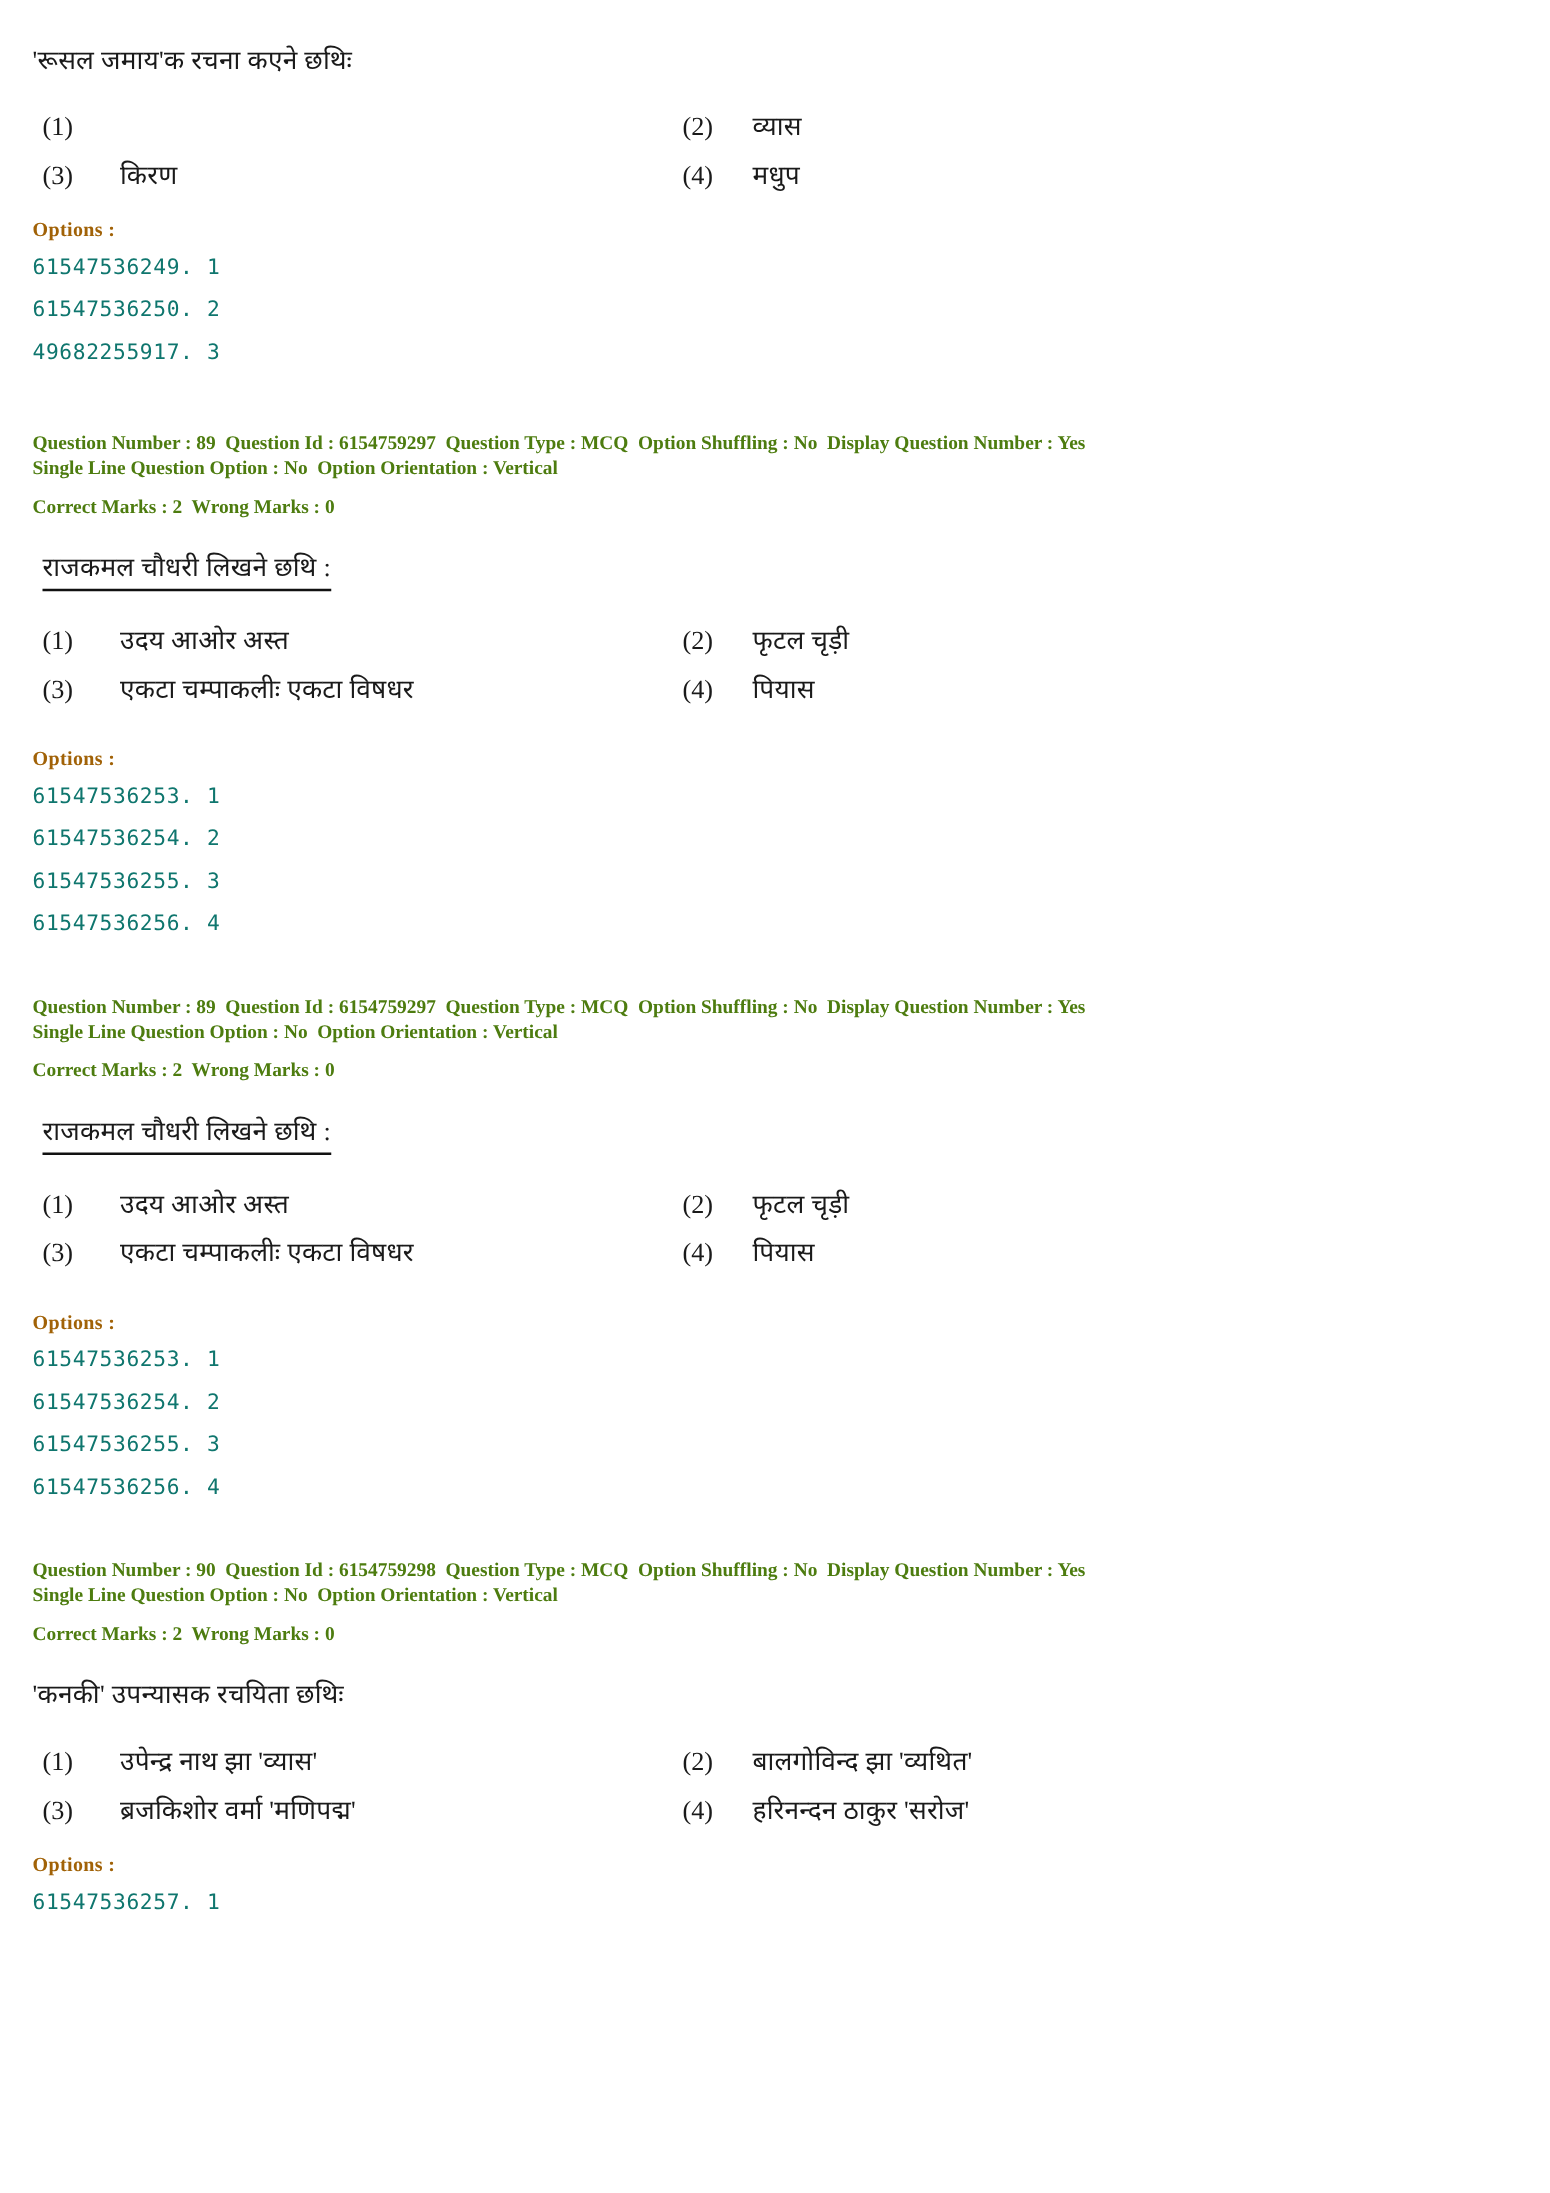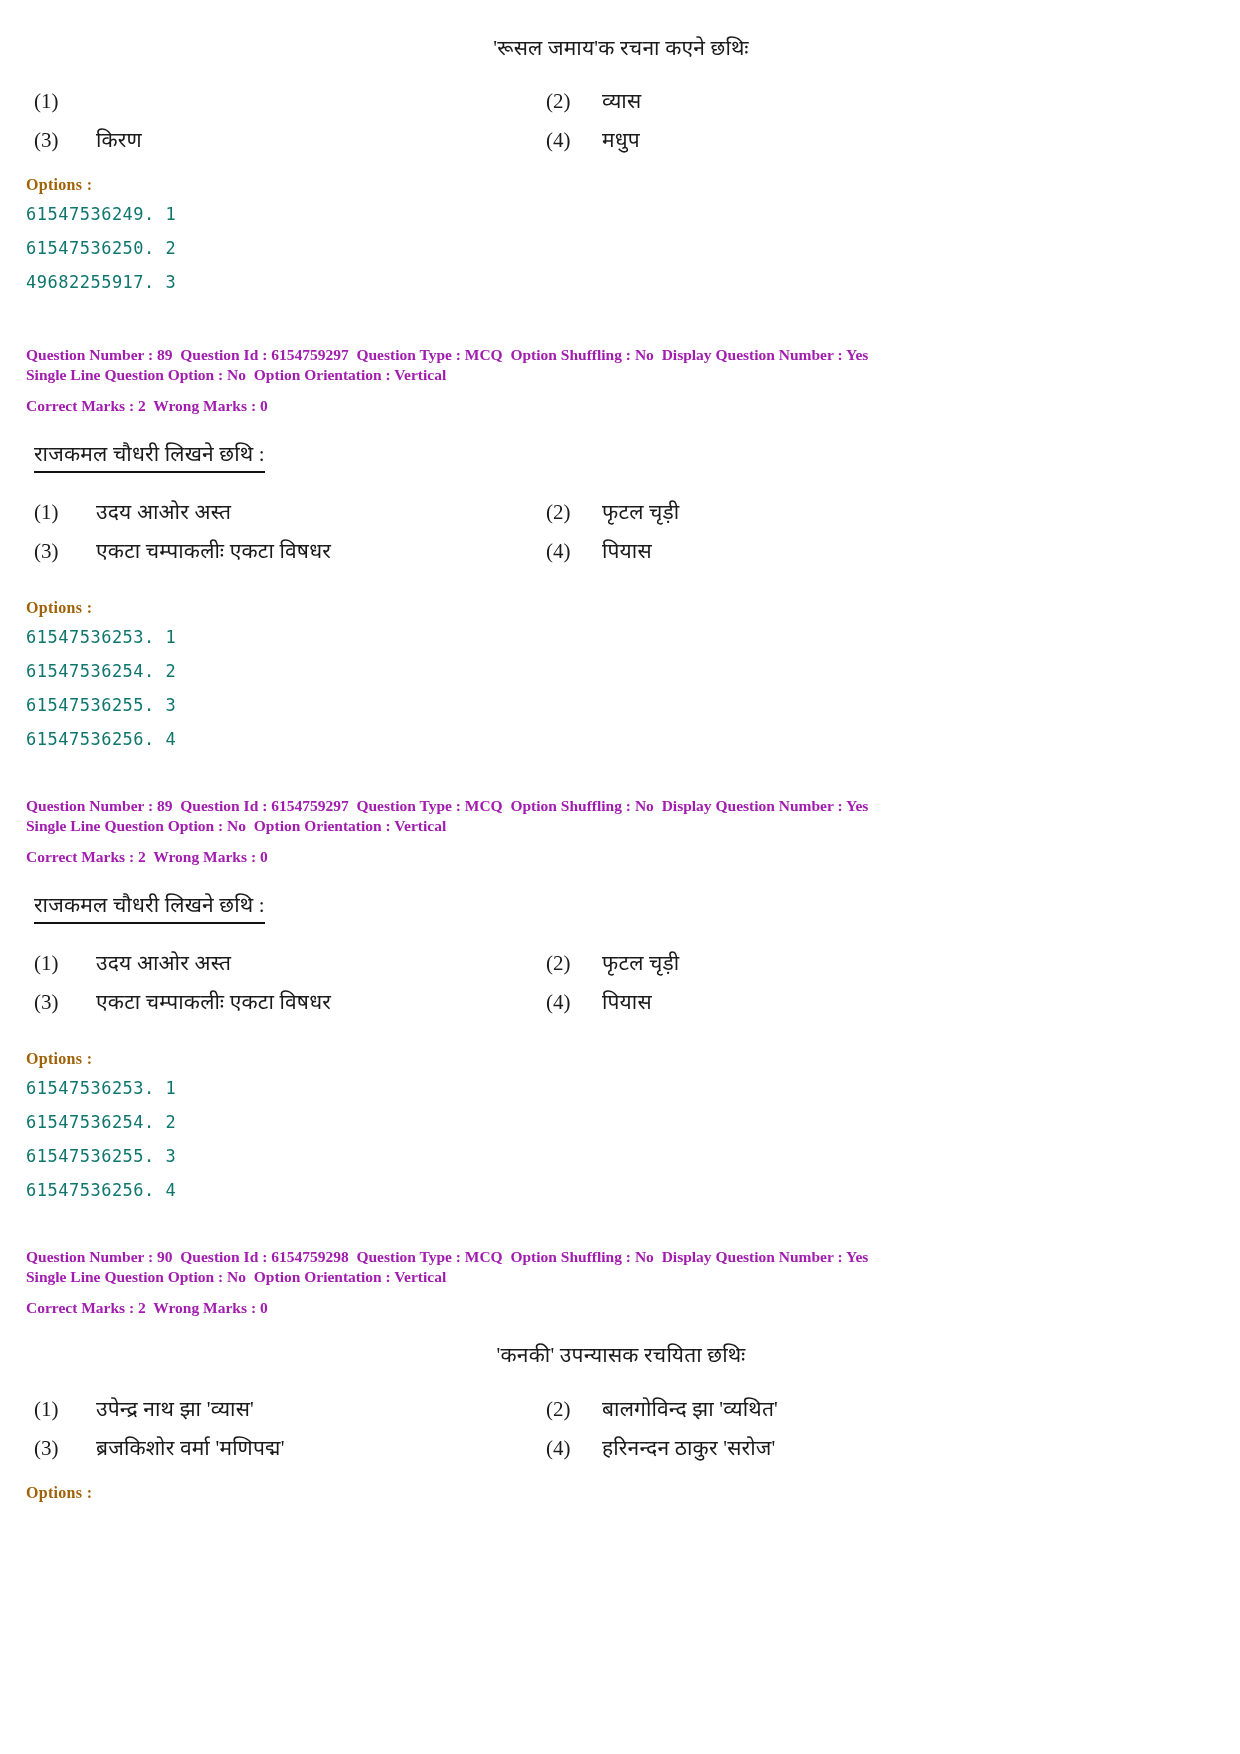--- a/index.html
+++ b/index.html
@@ -24,21 +24,20 @@
     width: 1190px;
   }
 
   
   .stem {
     font-family: "Liberation Serif", serif;
     font-size: 21px;
     line-height: 1.35;
     color: #1a1a1a;
     letter-spacing: .2px;
-    text-align: center;
   }
   .stem.underlined {
     display: inline-block;
     border-bottom: 2.5px solid #111;
     padding-bottom: 3px;
   }
 
   
   .opt-grid {
     display: grid;
@@ -89,21 +88,21 @@
     color: #0f766e;
     white-space: pre;
   }
 
   
   .meta {
     font-family: "Liberation Serif", serif;
     font-weight: bold;
     font-size: 15.5px;
     line-height: 1.28;
-    color: #a21caf;
+    color: #4d7c0f;
     letter-spacing: 0px;
   }
   .meta .l1, .meta .l2 { display: block; }
   .meta .marks {
     display: block;
     margin-top: 11px;
   }
   .sp-16 { height: 16px; }
   .sp-20 { height: 20px; }
   .sp-24 { height: 24px; }
@@ -308,16 +307,17 @@
           <span class="num">(3)</span>
           <span class="txt">ब्रजकिशोर वर्मा 'मणिपद्म'</span>
         </div>
         <div class="opt col2">
           <span class="num">(4)</span>
           <span class="txt">हरिनन्दन ठाकुर 'सरोज'</span>
         </div>
       </div>
       <div class="sp-16"></div>
       <div class="options-label">Options :</div>
+      <div class="optid">61547536257. 1</div>
     </div>
 
   </div>
 </div>
 
 </body></html>

